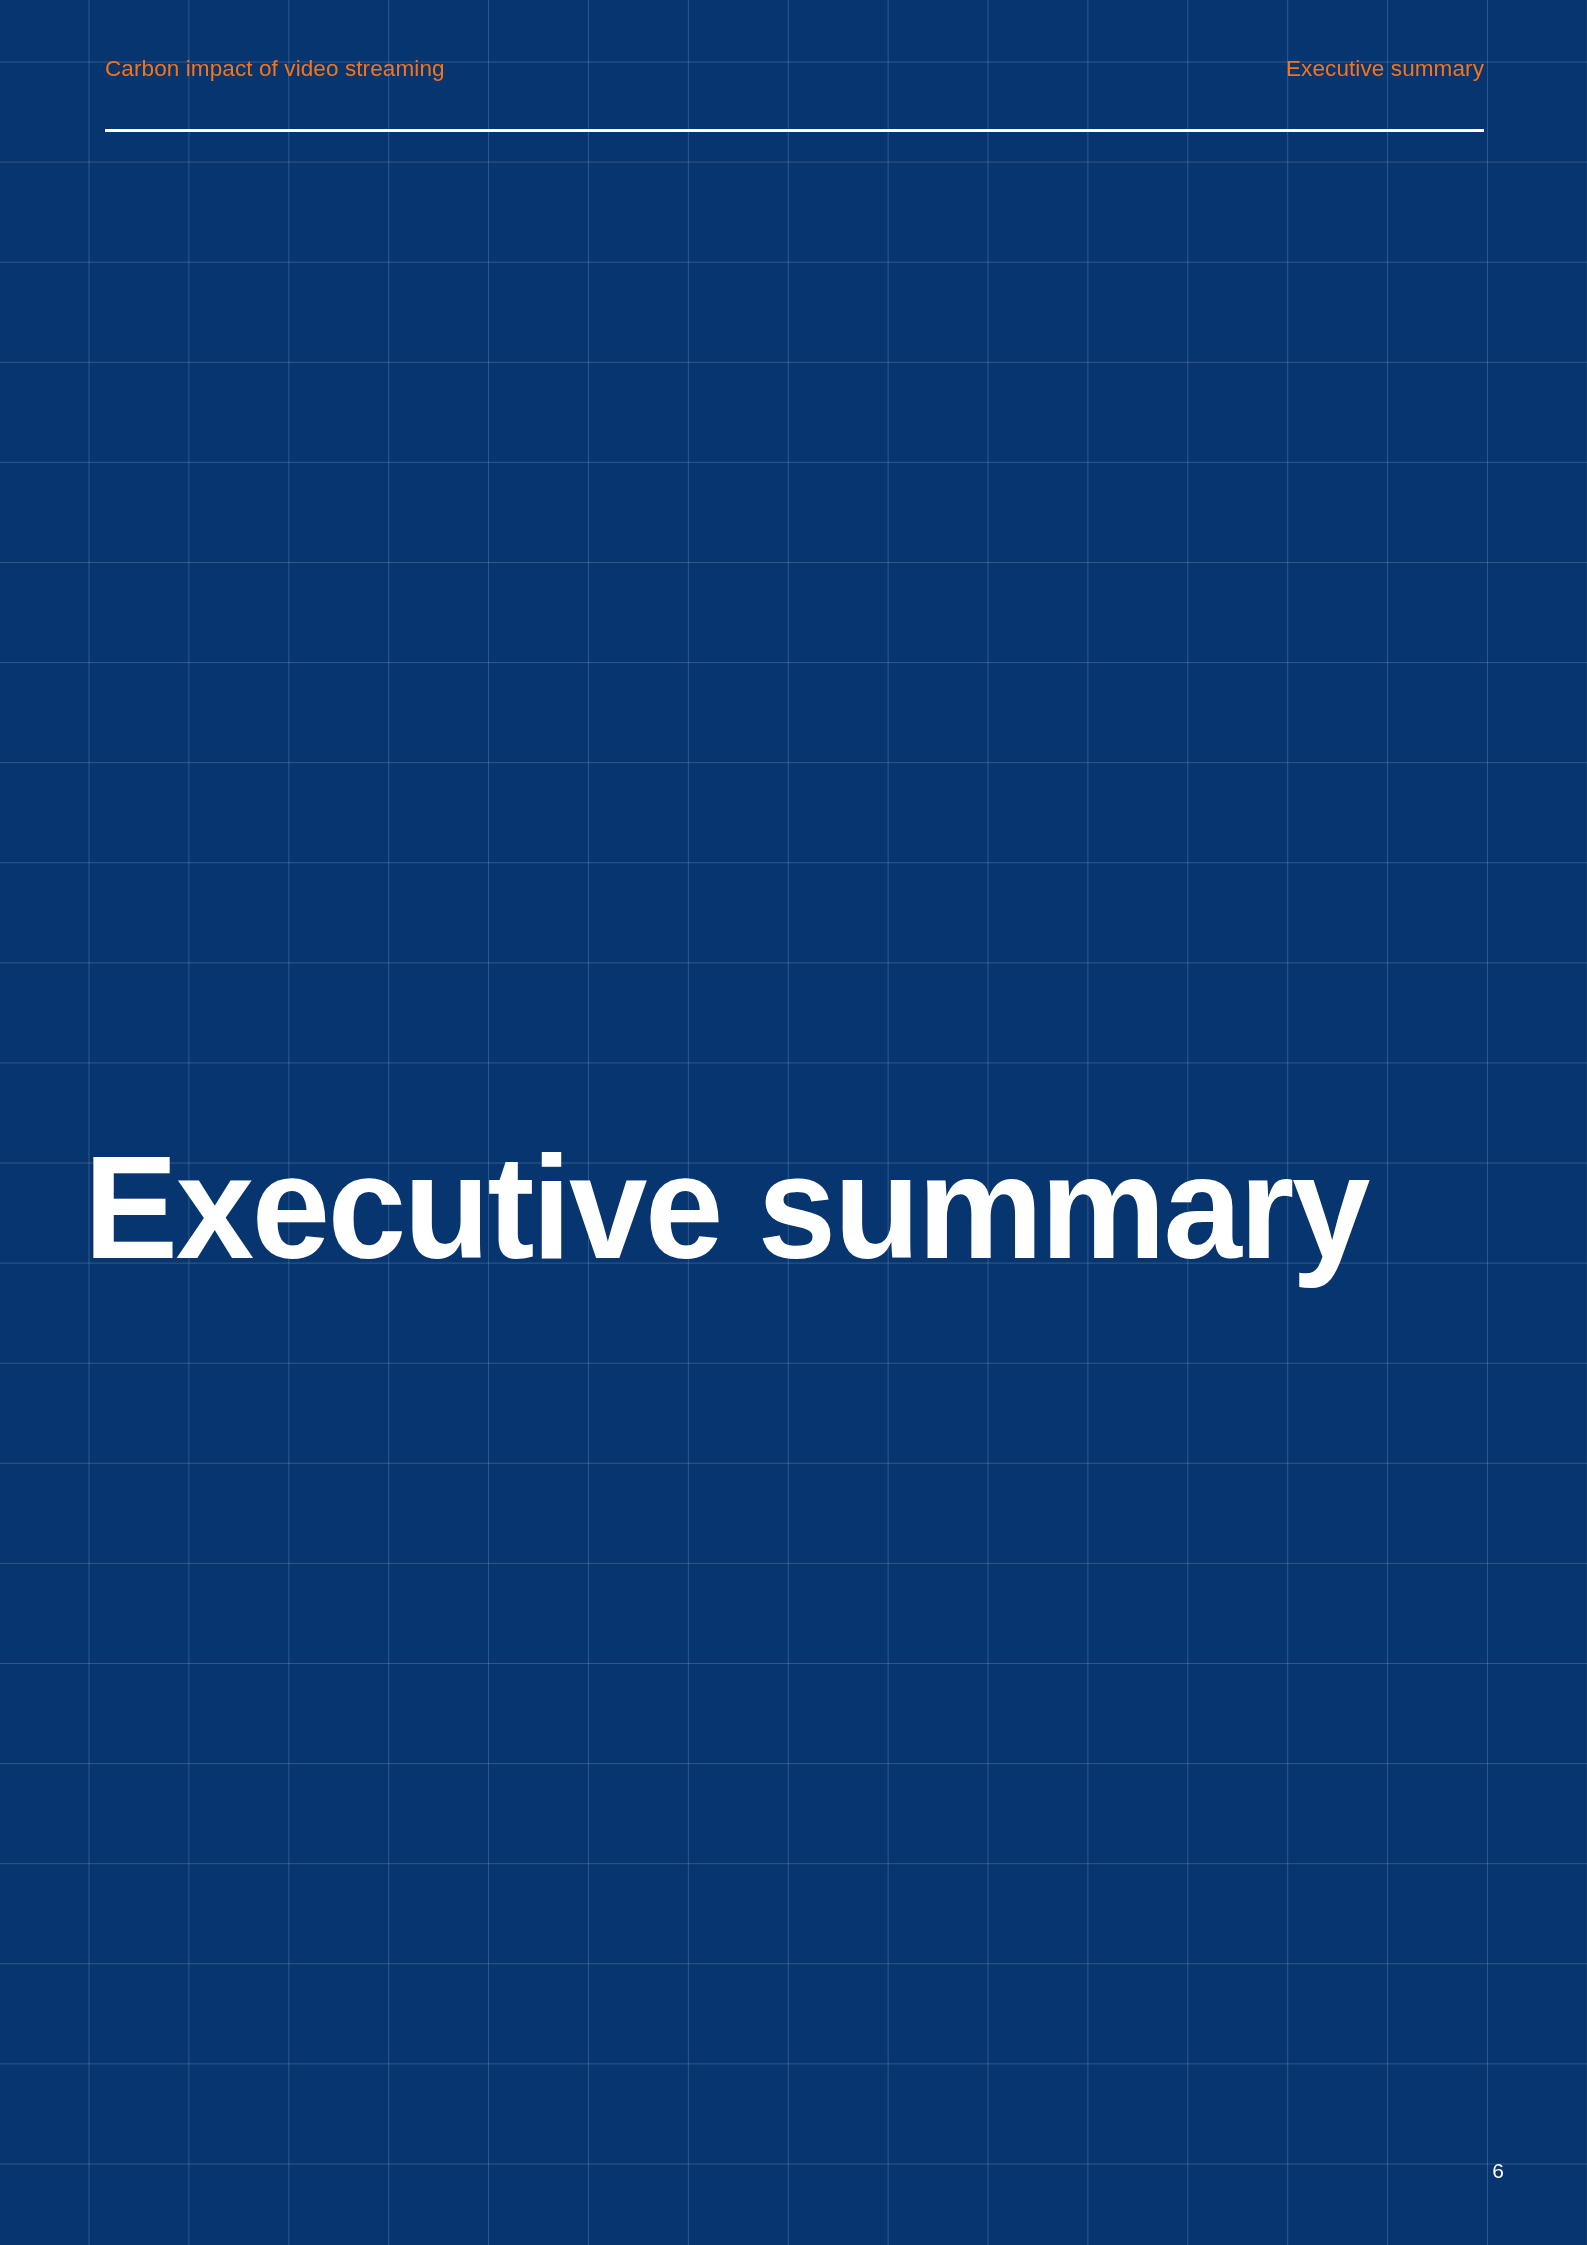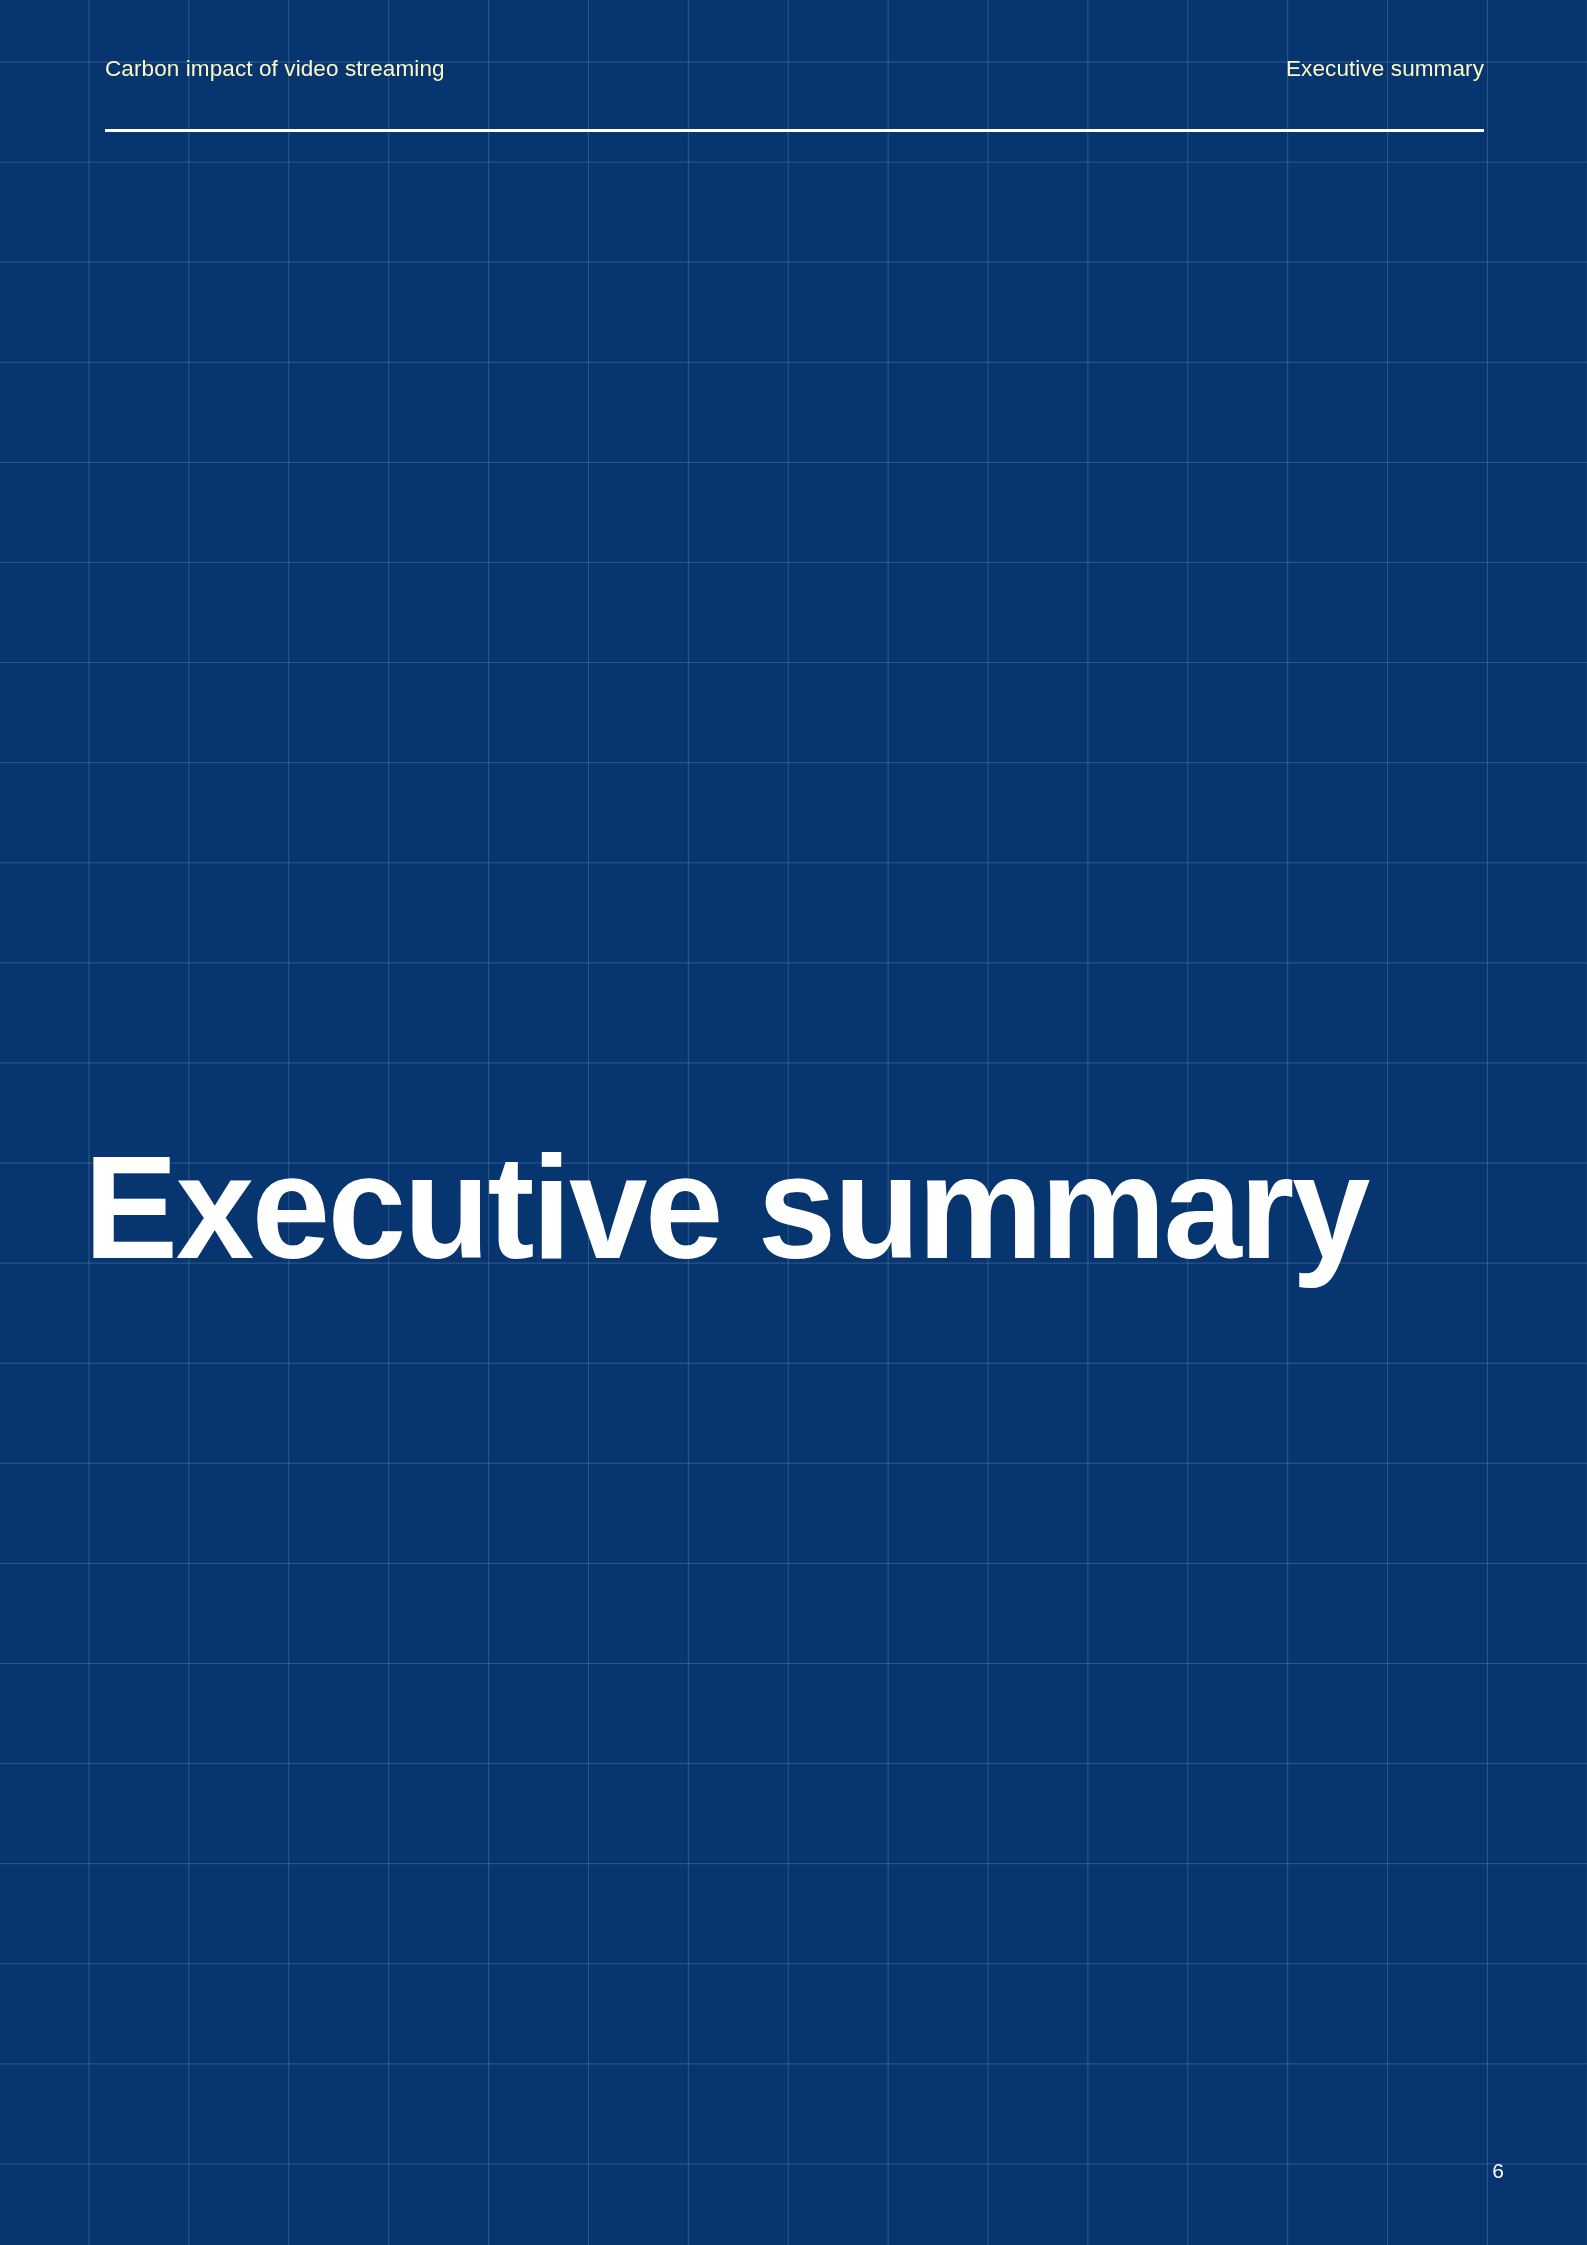--- a/index.html
+++ b/index.html
@@ -42,21 +42,21 @@
     width: 1379px;
     height: 30px;
     display: flex;
     align-items: flex-start;
     justify-content: space-between;
     z-index: 3;
   }
 
   .header-left,
   .header-right {
-    color: #fef9c3;
+    color: #f97316;
     font-size: 22.5px;
     line-height: 28px;
     font-weight: 400;
     letter-spacing: 0.1px;
     white-space: nowrap;
   }
 
   .header-rule {
     position: absolute;
     left: 105px;

